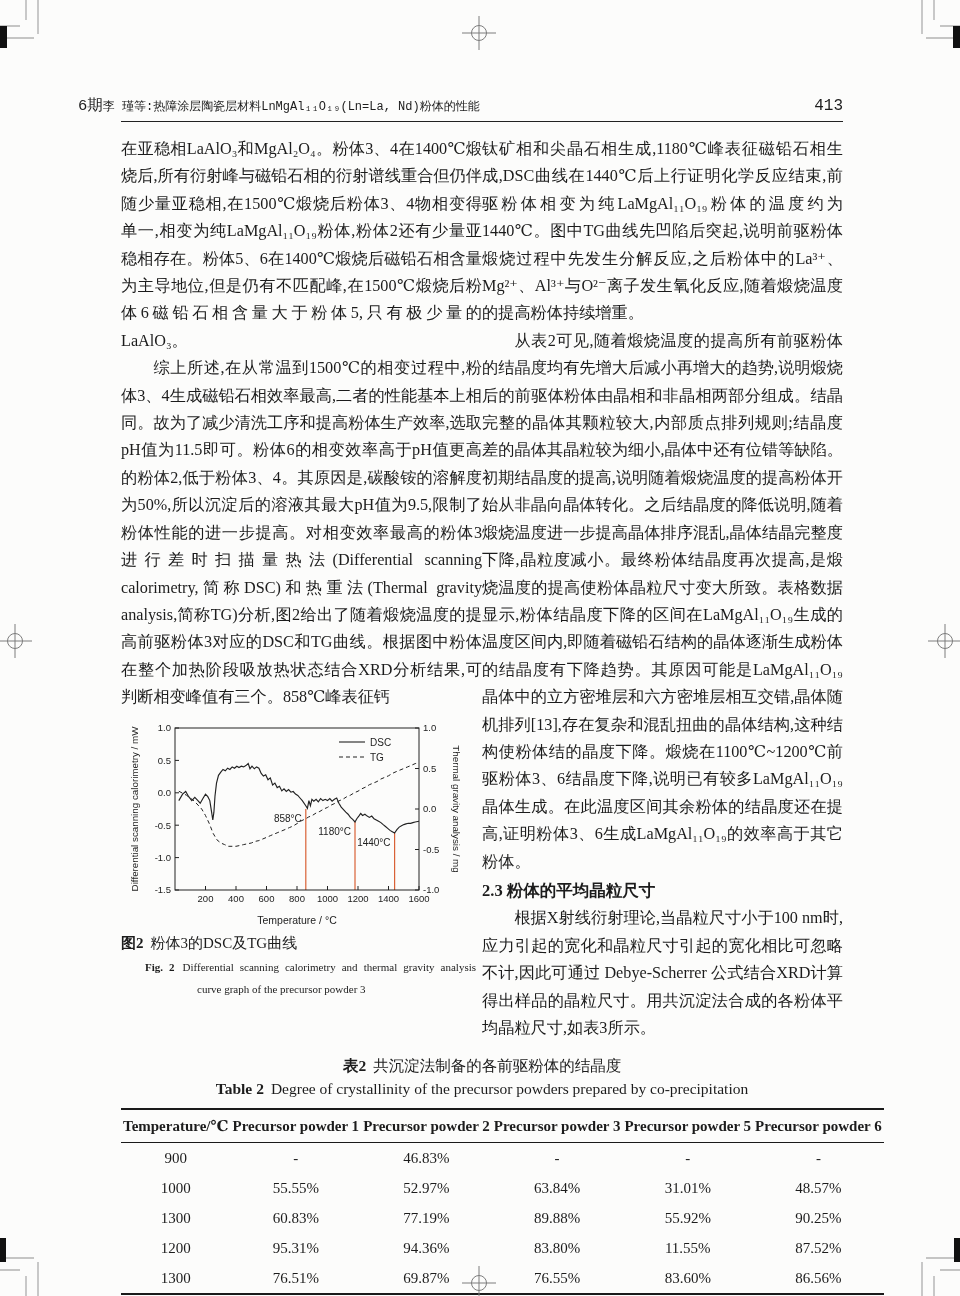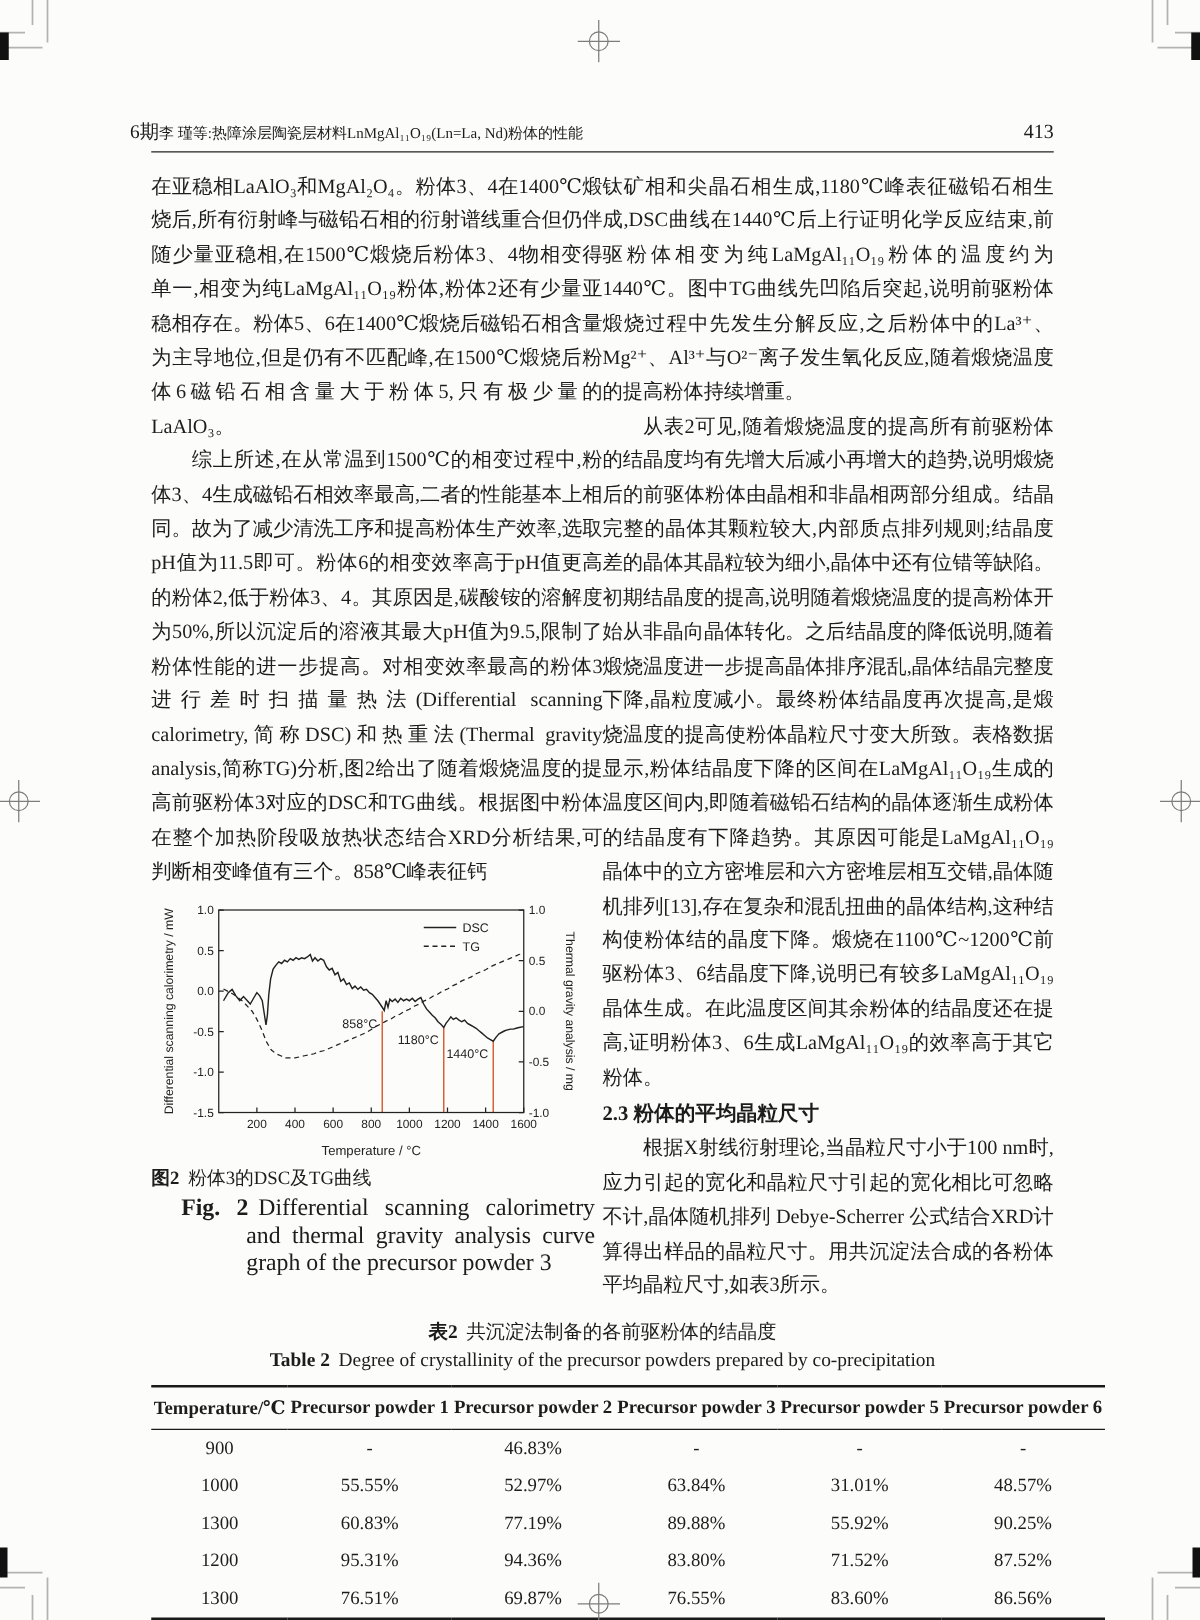--- a/index.html
+++ b/index.html
@@ -17,40 +17,41 @@
   .corner svg{display:block;}
   .corner.tl{top:0;left:0;}
   .corner.tr{top:0;right:0;transform:scaleX(-1);}
   .corner.bl{bottom:0;left:0;transform:scaleY(-1);}
   .corner.br{bottom:0;right:0;transform:scale(-1,-1);}
   .crosshair{position:absolute;width:34px;height:34px;}
   .edge-bar{position:absolute;background:#111;}
   
   .running-head{
     display:flex;align-items:baseline;
-    margin:95px 117px 0 104px;
+    margin:95px 117px 0 78px;
     font-size:15.5px;
+    font-family:Liberation Mono, monospace;
   }
   .rh-issue{flex:0 0 auto;}
   .rh-title{flex:1 1 auto;text-align:left;font-size:12px;}
   .rh-page{flex:0 0 auto;font-size:16px;}
   .head-rule{margin:5px 117px 0 121px;border-bottom:1.6px solid #222;}
   
   .columns{display:flex;margin:14px 117px 0 121px;}
   .col{flex:1 1 0;text-align:justify;font-size:16.2px;line-height:27.4px;}
   .col p{margin:0;}
   p.indent{text-indent:2em;}
   h3.sec{font-size:16.5px;margin:1px 0 1px 0;font-weight:bold;line-height:27.4px;}
   
   figure{margin:8px 0 0 0;}
   figure svg{display:block;margin-left:4px;}
   figcaption{margin-top:4px;}
   .cap-zh{font-size:15px;line-height:22px;}
   .cap-zh b{margin-right:7px;}
-  .cap-en{font-size:19px;line-height:22px;margin:2px 6px 0 24px;padding-left:52px;text-indent:-52px;text-align:justify;}
+  .cap-en{font-size:11px;line-height:22px;margin:2px 6px 0 24px;padding-left:52px;text-indent:-52px;text-align:justify;}
   .cap-en b{margin-right:8px;}
   
   .table-block{margin:12px 117px 0 121px;}
   .tcap-zh{text-align:center;font-size:15.5px;line-height:23px;}
   .tcap-zh b{margin-right:7px;}
   .tcap-en{text-align:center;font-size:15.5px;line-height:23px;}
   .tcap-en b{margin-right:7px;}
   table.crys{
     width:678px;margin:8px auto 0 auto;
     border-collapse:collapse;
@@ -199,21 +200,21 @@
           <div class="cap-zh"><b>图2</b><span>粉体3的DSC及TG曲线</span></div>
           <div class="cap-en"><b>Fig. 2</b><span>Differential scanning calorimetry and thermal gravity analysis curve graph of the precursor powder 3</span></div>
         </figcaption>
       </figure>
     </div>
 
     <div class="col">
       <p>钛矿相和尖晶石相生成,1180℃峰表征磁铅石相生成,DSC曲线在1440℃后上行证明化学反应结束,前驱粉体相变为纯LaMgAl₁₁O₁₉粉体的温度约为1440℃。图中TG曲线先凹陷后突起,说明前驱粉体煅烧过程中先发生分解反应,之后粉体中的La³⁺、Mg²⁺、Al³⁺与O²⁻离子发生氧化反应,随着煅烧温度的提高粉体持续增重。</p>
       <p class="indent">从表2可见,随着煅烧温度的提高所有前驱粉体的结晶度均有先增大后减小再增大的趋势,说明煅烧后的前驱体粉体由晶相和非晶相两部分组成。结晶完整的晶体其颗粒较大,内部质点排列规则;结晶度差的晶体其晶粒较为细小,晶体中还有位错等缺陷。初期结晶度的提高,说明随着煅烧温度的提高粉体开始从非晶向晶体转化。之后结晶度的降低说明,随着煅烧温度进一步提高晶体排序混乱,晶体结晶完整度下降,晶粒度减小。最终粉体结晶度再次提高,是煅烧温度的提高使粉体晶粒尺寸变大所致。表格数据显示,粉体结晶度下降的区间在LaMgAl₁₁O₁₉生成的温度区间内,即随着磁铅石结构的晶体逐渐生成粉体的结晶度有下降趋势。其原因可能是LaMgAl₁₁O₁₉晶体中的立方密堆层和六方密堆层相互交错,晶体随机排列[13],存在复杂和混乱扭曲的晶体结构,这种结构使粉体结的晶度下降。煅烧在1100℃~1200℃前驱粉体3、6结晶度下降,说明已有较多LaMgAl₁₁O₁₉晶体生成。在此温度区间其余粉体的结晶度还在提高,证明粉体3、6生成LaMgAl₁₁O₁₉的效率高于其它粉体。</p>
       <h3 class="sec">2.3 粉体的平均晶粒尺寸</h3>
-      <p class="indent">根据X射线衍射理论,当晶粒尺寸小于100 nm时,应力引起的宽化和晶粒尺寸引起的宽化相比可忽略不计,晶体随机排列 Debye-Scherrer 公式结合XRD计算得出样品的晶粒尺寸。用共沉淀法合成的各粉体平均晶粒尺寸,如表3所示。</p>
+      <p class="indent">根据X射线衍射理论,当晶粒尺寸小于100 nm时,应力引起的宽化和晶粒尺寸引起的宽化相比可忽略不计,因此可通过 Debye-Scherrer 公式结合XRD计算得出样品的晶粒尺寸。用共沉淀法合成的各粉体平均晶粒尺寸,如表3所示。</p>
     </div>
   </div>
 
   <section class="table-block">
     <div class="tcap-zh"><b>表2</b><span>共沉淀法制备的各前驱粉体的结晶度</span></div>
     <div class="tcap-en"><b>Table 2</b><span>Degree of crystallinity of the precursor powders prepared by co-precipitation</span></div>
     <table class="crys" id="crys-table">
         <thead>
           <tr>
             <th>Temperature/℃</th>
@@ -247,21 +248,21 @@
             <td>77.19%</td>
             <td>89.88%</td>
             <td>55.92%</td>
             <td>90.25%</td>
           </tr>
           <tr>
             <td>1200</td>
             <td>95.31%</td>
             <td>94.36%</td>
             <td>83.80%</td>
-            <td>71.52%</td>
+            <td>11.55%</td>
             <td>87.52%</td>
           </tr>
           <tr>
             <td>1300</td>
             <td>76.51%</td>
             <td>69.87%</td>
             <td>76.55%</td>
             <td>83.60%</td>
             <td>86.56%</td>
           </tr>

